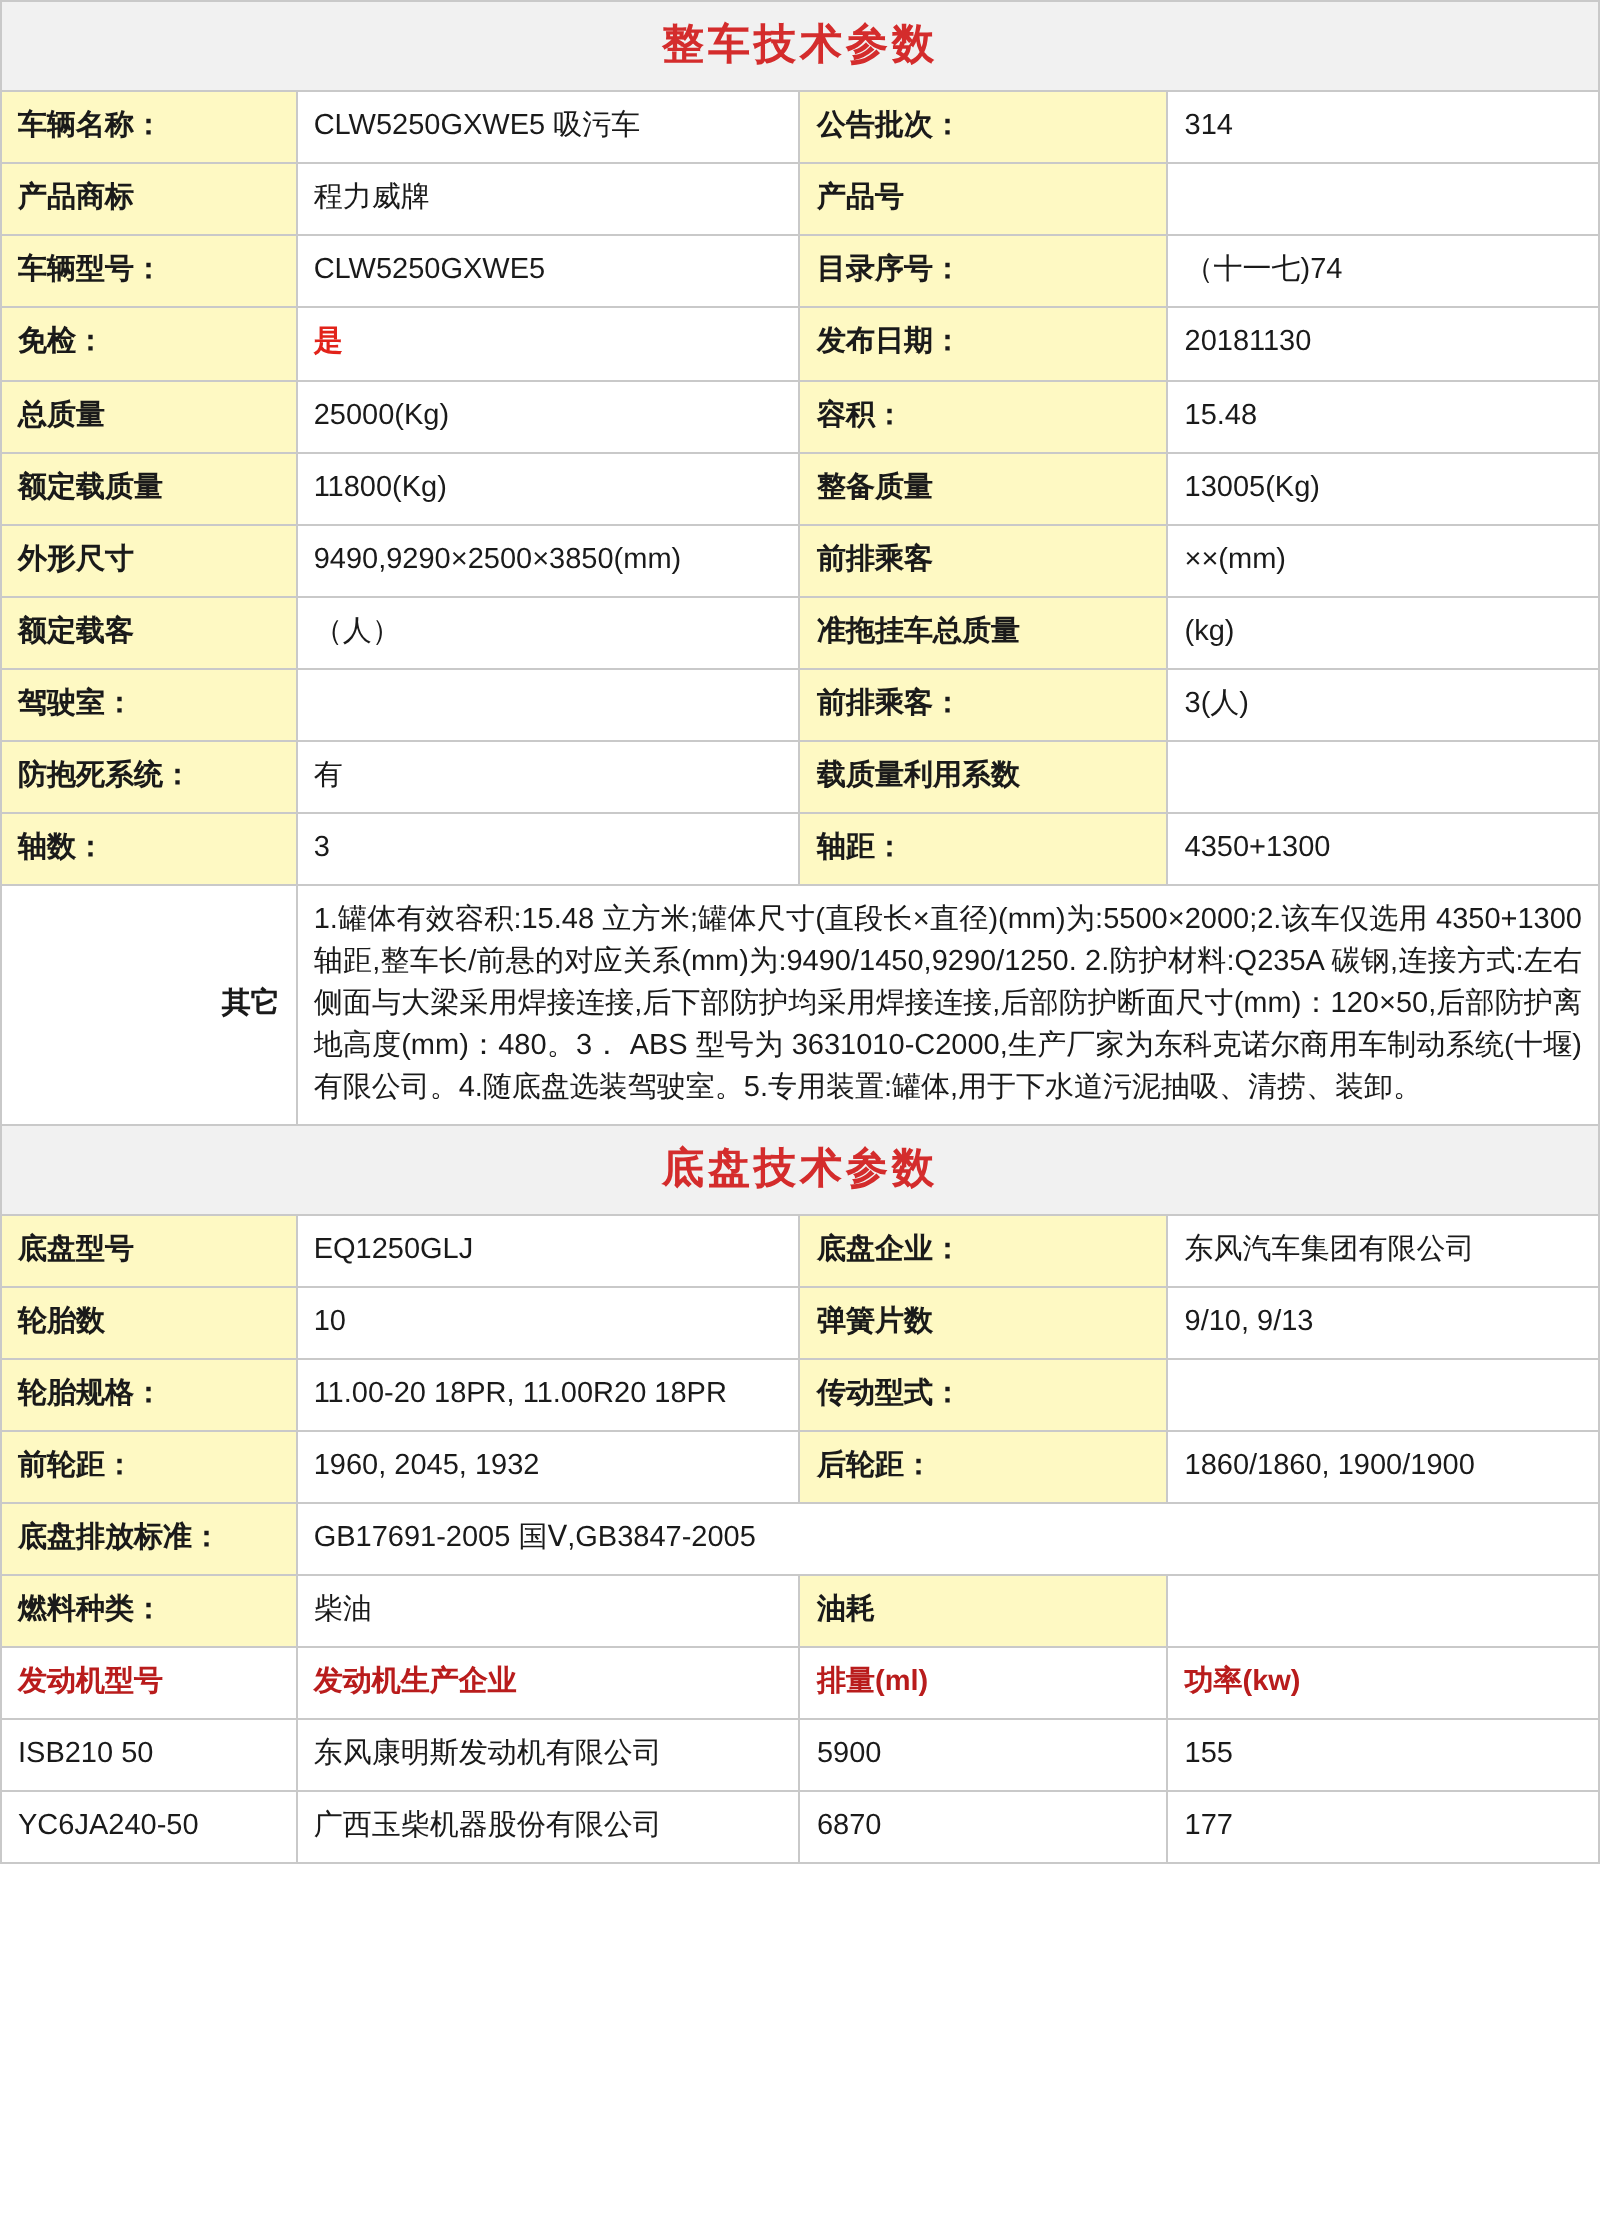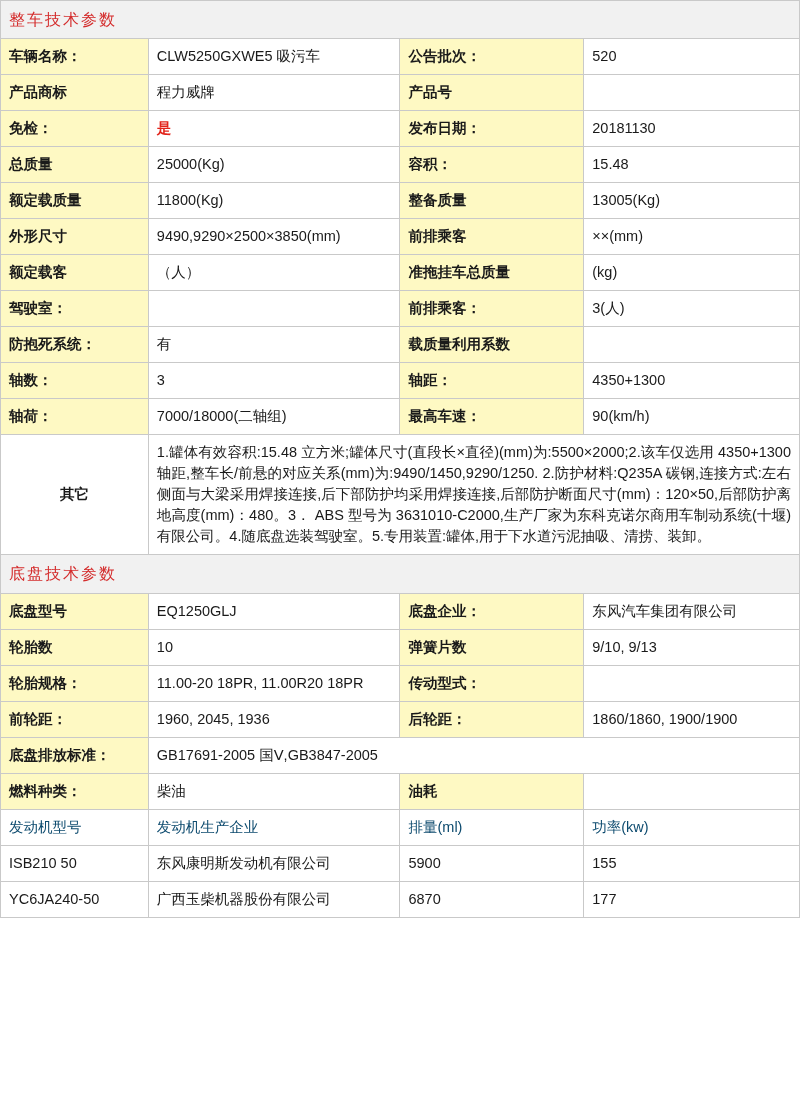--- a/index.html
+++ b/index.html
@@ -17,37 +17,38 @@
     table-layout:fixed;
   }
   table.spec td{
     border:1px solid #c9c9c9;
     padding:7px 8px;
     vertical-align:middle;
     line-height:1.45;
     word-break:break-all;
   }
   .sec-head td{
-    font-weight:normal;
+    text-align:center;
+    font-weight:bold;
     color:#d42c2c;
     background:#f1f1f1;
-    font-size:16px;
+    font-size:21px;
     letter-spacing:2px;
     padding:8px 6px;
   }
   .lbl{font-weight:bold;background:#fef9c3;}
   .val{background:#ffffff;}
   .red{color:#e2231a;font-weight:bold;}
-  .other-label{font-weight:bold;text-align:center;}
+  .other-label{font-weight:bold;text-align:right;}
   .other-body{line-height:1.75;text-align:justify;}
   .col-a{width:18.5%;}
   .col-b{width:31.5%;}
   .col-c{width:23%;}
   .col-d{width:27%;}
-  .eng-head td{color:#0c4a6e;font-weight:normal;}
+  .eng-head td{color:#b91c1c;font-weight:bold;}
 </style>
 </head>
 <body>
 
 <div class="sheet">
 
   <table class="spec">
     <colgroup>
       <col class="col-a">
         <col class="col-b">
@@ -56,27 +57,33 @@
     </colgroup>
     <tbody>
       <tr class="sec-head">
         <td colspan="4">整车技术参数</td>
       </tr>
 
       <tr>
         <td class="lbl">车辆名称：</td>
         <td class="val">CLW5250GXWE5 吸污车</td>
         <td class="lbl">公告批次：</td>
-        <td class="val">520</td>
+        <td class="val">314</td>
       </tr>
       <tr>
         <td class="lbl">产品商标</td>
         <td class="val">程力威牌</td>
         <td class="lbl">产品号</td>
         <td class="val"></td>
+      </tr>
+      <tr>
+        <td class="lbl">车辆型号：</td>
+        <td class="val">CLW5250GXWE5</td>
+        <td class="lbl">目录序号：</td>
+        <td class="val">（十一七)74</td>
       </tr>
       <tr>
         <td class="lbl">免检：</td>
         <td class="val red">是</td>
         <td class="lbl">发布日期：</td>
         <td class="val">20181130</td>
       </tr>
       <tr>
         <td class="lbl">总质量</td>
         <td class="val">25000(Kg)</td>
@@ -112,26 +119,20 @@
         <td class="val">有</td>
         <td class="lbl">载质量利用系数</td>
         <td class="val"></td>
       </tr>
       <tr>
         <td class="lbl">轴数：</td>
         <td class="val">3</td>
         <td class="lbl">轴距：</td>
         <td class="val">4350+1300</td>
       </tr>
-      <tr>
-        <td class="lbl">轴荷：</td>
-        <td class="val">7000/18000(二轴组)</td>
-        <td class="lbl">最高车速：</td>
-        <td class="val">90(km/h)</td>
-      </tr>
 
       <tr>
         <td class="other-label">其它</td>
         <td class="other-body" colspan="3">1.罐体有效容积:15.48 立方米;罐体尺寸(直段长×直径)(mm)为:5500×2000;2.该车仅选用 4350+1300 轴距,整车长/前悬的对应关系(mm)为:9490/1450,9290/1250. 2.防护材料:Q235A 碳钢,连接方式:左右侧面与大梁采用焊接连接,后下部防护均采用焊接连接,后部防护断面尺寸(mm)：120×50,后部防护离地高度(mm)：480。3． ABS 型号为 3631010-C2000,生产厂家为东科克诺尔商用车制动系统(十堰)有限公司。4.随底盘选装驾驶室。5.专用装置:罐体,用于下水道污泥抽吸、清捞、装卸。</td>
       </tr>
 
       <tr class="sec-head">
         <td colspan="4">底盘技术参数</td>
       </tr>
 
@@ -148,21 +149,21 @@
         <td class="val">9/10, 9/13</td>
       </tr>
       <tr>
         <td class="lbl">轮胎规格：</td>
         <td class="val">11.00-20 18PR, 11.00R20 18PR</td>
         <td class="lbl">传动型式：</td>
         <td class="val"></td>
       </tr>
       <tr>
         <td class="lbl">前轮距：</td>
-        <td class="val">1960, 2045, 1936</td>
+        <td class="val">1960, 2045, 1932</td>
         <td class="lbl">后轮距：</td>
         <td class="val">1860/1860, 1900/1900</td>
       </tr>
 
       <tr>
         <td class="lbl">底盘排放标准：</td>
         <td class="val" colspan="3">GB17691-2005 国Ⅴ,GB3847-2005</td>
       </tr>
       <tr>
         <td class="lbl">燃料种类：</td>

